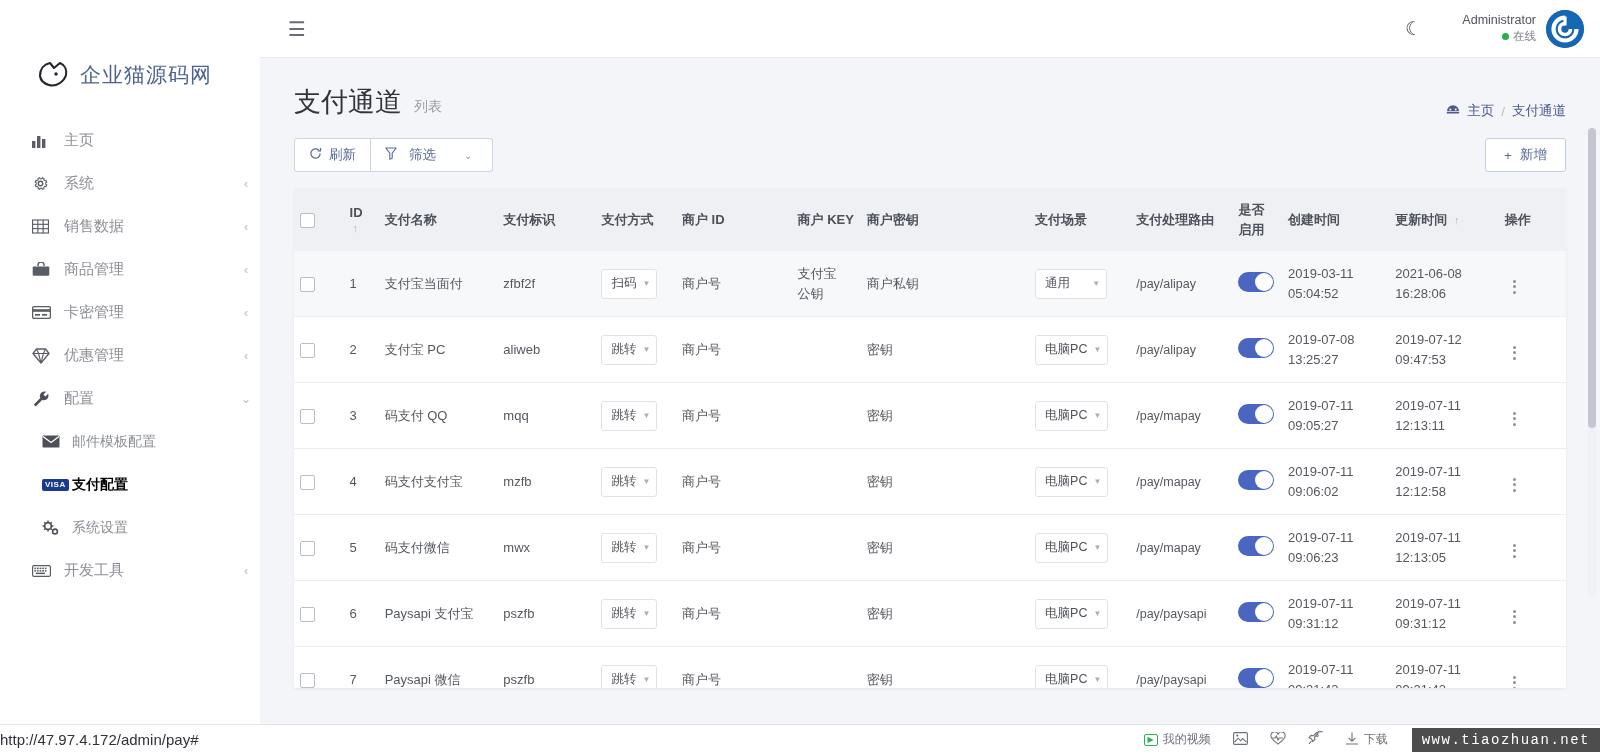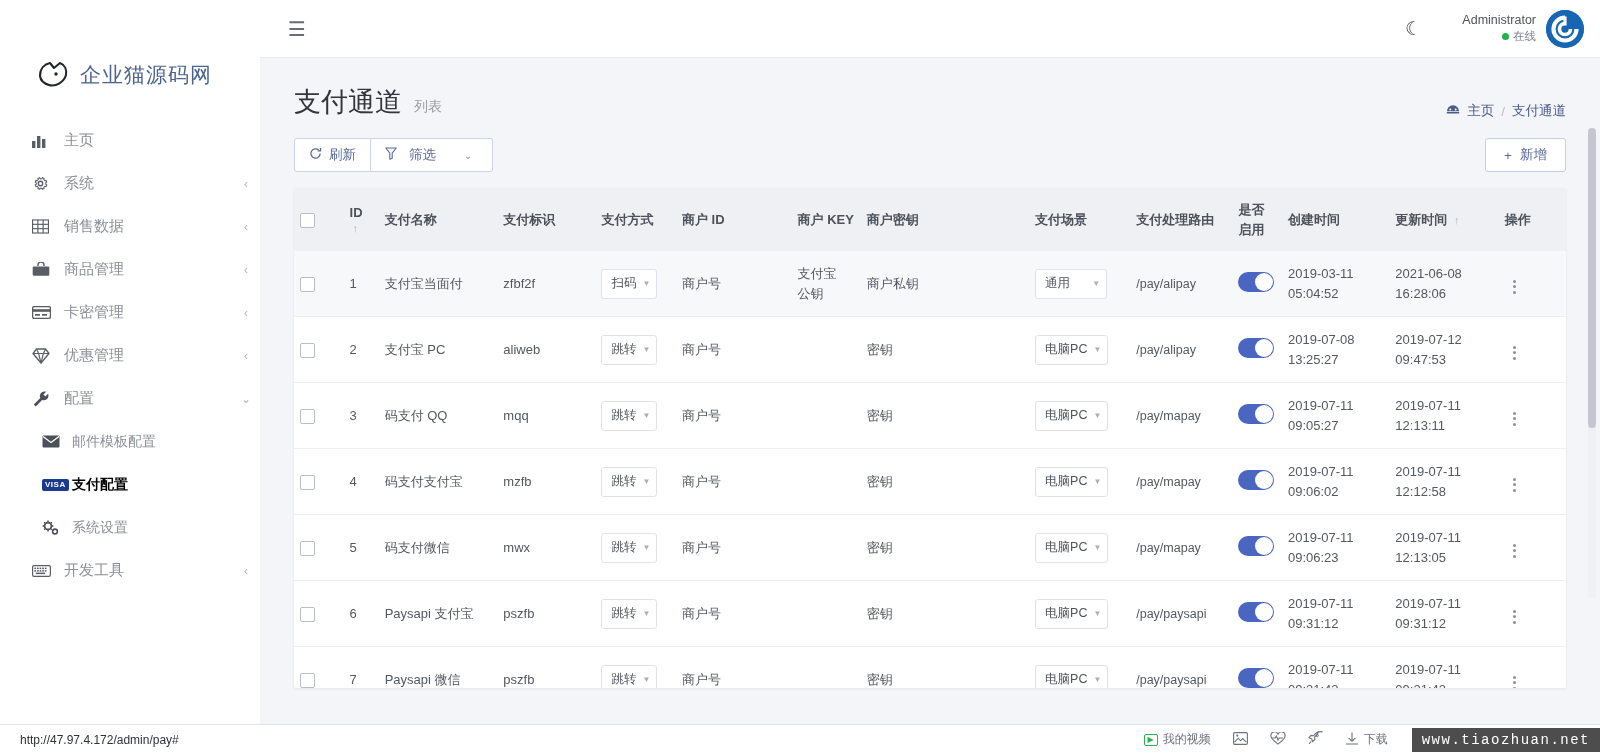--- a/index.html
+++ b/index.html
@@ -158,21 +158,21 @@
     background: #c4c7cf; border-radius: 4px;
   }
 
   
   .statusbar {
     position: absolute; left: 0; bottom: 0; width: 1600px; height: 30px;
     background: #ffffff; border-top: 1px solid #e2e4e8;
     display: flex; align-items: center; font-size: 12px; color: #3a3d44;
     z-index: 30;
   }
-  .status-url { padding-left: 8px; color: #2f3238; font-size: 12px; margin-left: 12px; }
+  .status-url { color: #2f3238; font-size: 15px; }
   .status-spacer { flex: 1 1 auto; }
   .tray { display: flex; align-items: center; gap: 22px; padding-right: 14px; color:#6e727a; font-size:12px;}
   .tray .item { display: flex; align-items: center; gap: 5px; cursor: pointer; }
   .play-badge {
     width: 14px; height: 12px; border: 1px solid #2cae55; border-radius: 2px;
     display: inline-flex; align-items: center; justify-content: center;
     color: #2cae55; font-size: 8px;
   }
   .wm {
     background: #4d4d4d; color: #ffffff; font-family: "Liberation Mono", monospace;

